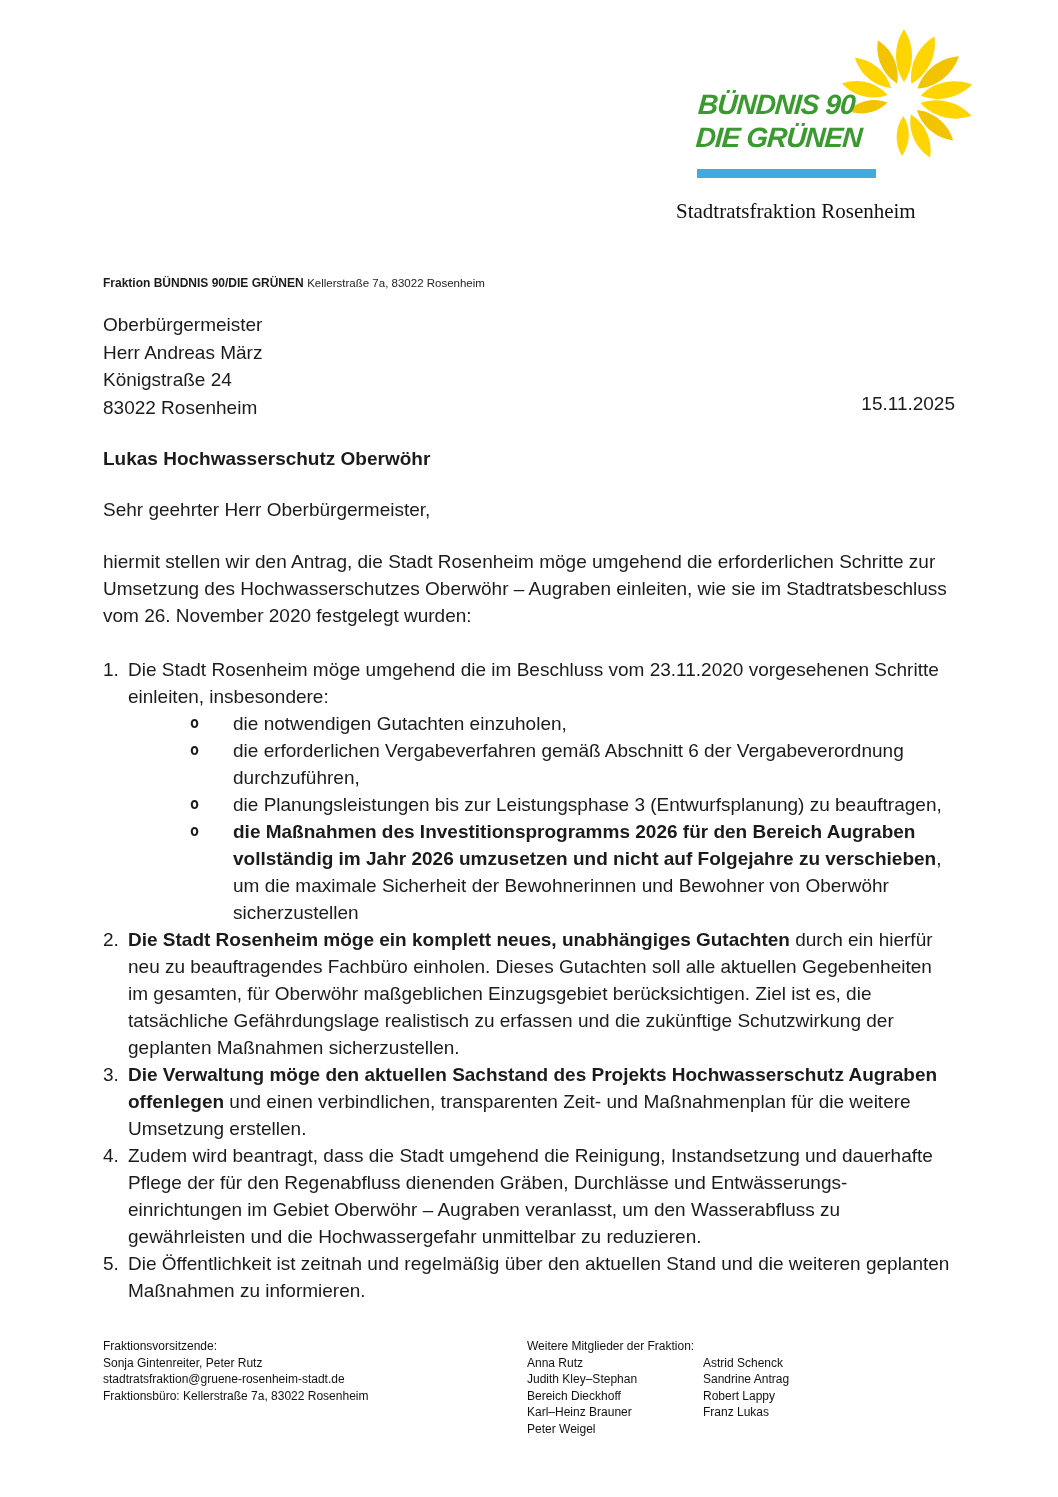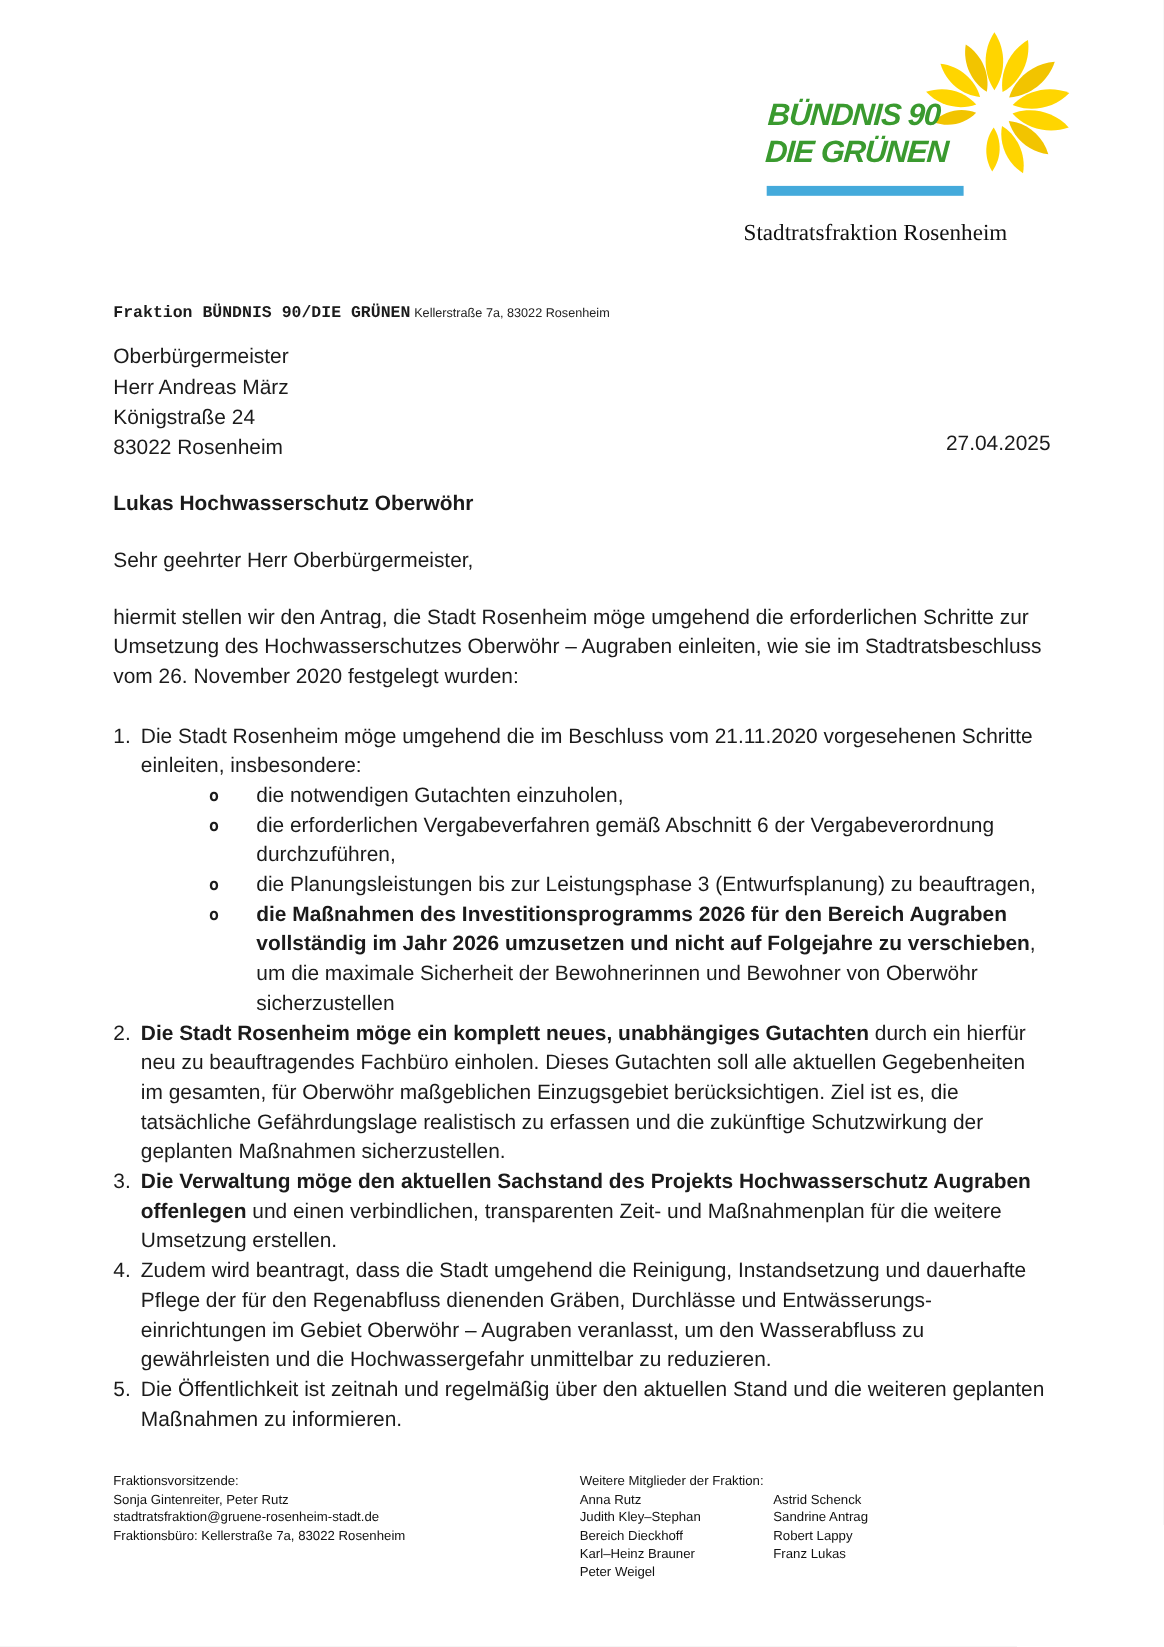--- a/index.html
+++ b/index.html
@@ -15,21 +15,21 @@
     font-style:italic; font-weight:bold; font-size:28px; line-height:33px;
     letter-spacing:-1px; transform:skewX(-4deg); white-space:nowrap;
   }
   .logo-bar { position:absolute; left:697px; top:169px; width:179px; height:9px; z-index:2; }
   .logo-subtitle {
     position:absolute; left:676px; top:199px;
     font-family:"Liberation Serif", serif; font-size:21px; color:#111;
   }
   
   .sender-line { position:absolute; left:103px; top:276px; font-size:12.5px; white-space:nowrap; }
-  .sender-line b { font-size:15px;font-family:Liberation Mono, monospace; }
+  .sender-line b { font-size:12px; }
   .sender-line .sender-rest { font-size:11.5px; color:#222; }
   .recipient { position:absolute; left:103px; top:311px; font-size:19px; line-height:27.5px; }
   .date { position:absolute; top:393px; right:103px; font-size:19px; }
   .subject { position:absolute; left:103px; top:448px; font-size:19px; font-weight:bold; }
   .salutation { position:absolute; left:103px; top:499px; font-size:19px; }
   
   .content { position:absolute; left:103px; top:548px; width:850px; font-size:19px; line-height:27px; }
   .intro { margin:0; }
   .num-list { margin-top:27px; }
   .li { display:flex; }
@@ -81,32 +81,32 @@
     <span class="sender-rest">Kellerstraße 7a, 83022 Rosenheim</span>
   </div>
 
   <div class="recipient" id="recipient">
       <div>Oberbürgermeister</div>
       <div>Herr Andreas März</div>
       <div>Königstraße 24</div>
       <div>83022 Rosenheim</div>
     </div>
 
-  <div class="date">27.04.2025</div>
+  <div class="date">15.11.2025</div>
 
   <div class="subject">Lukas Hochwasserschutz Oberwöhr</div>
 
   <div class="salutation">Sehr geehrter Herr Oberbürgermeister,</div>
 
   <div class="content">
     <p class="intro">hiermit stellen wir den Antrag, die Stadt Rosenheim möge umgehend die erforderlichen Schritte zur Umsetzung des Hochwasserschutzes Oberwöhr – Augraben einleiten, wie sie im Stadtratsbeschluss vom 26. November 2020 festgelegt wurden:</p>
     <div class="num-list" id="num-list">
         <div class="li">
           <span class="num">1.</span>
-          <div class="li-body"><span>Die Stadt Rosenheim möge umgehend die im Beschluss vom 21.11.2020 vorgesehenen Schritte einleiten, insbesondere:</span><div class="sub-li">
+          <div class="li-body"><span>Die Stadt Rosenheim möge umgehend die im Beschluss vom 23.11.2020 vorgesehenen Schritte einleiten, insbesondere:</span><div class="sub-li">
               <span class="sub-marker">o</span>
               <div class="sub-body"><span>die notwendigen Gutachten einzuholen,</span></div>
             </div><div class="sub-li">
               <span class="sub-marker">o</span>
               <div class="sub-body"><span>die erforderlichen Vergabeverfahren gemäß Abschnitt 6 der Vergabeverordnung durchzuführen,</span></div>
             </div><div class="sub-li">
               <span class="sub-marker">o</span>
               <div class="sub-body"><span>die Planungsleistungen bis zur Leistungsphase 3 (Entwurfsplanung) zu beauftragen,</span></div>
             </div><div class="sub-li">
               <span class="sub-marker">o</span>

